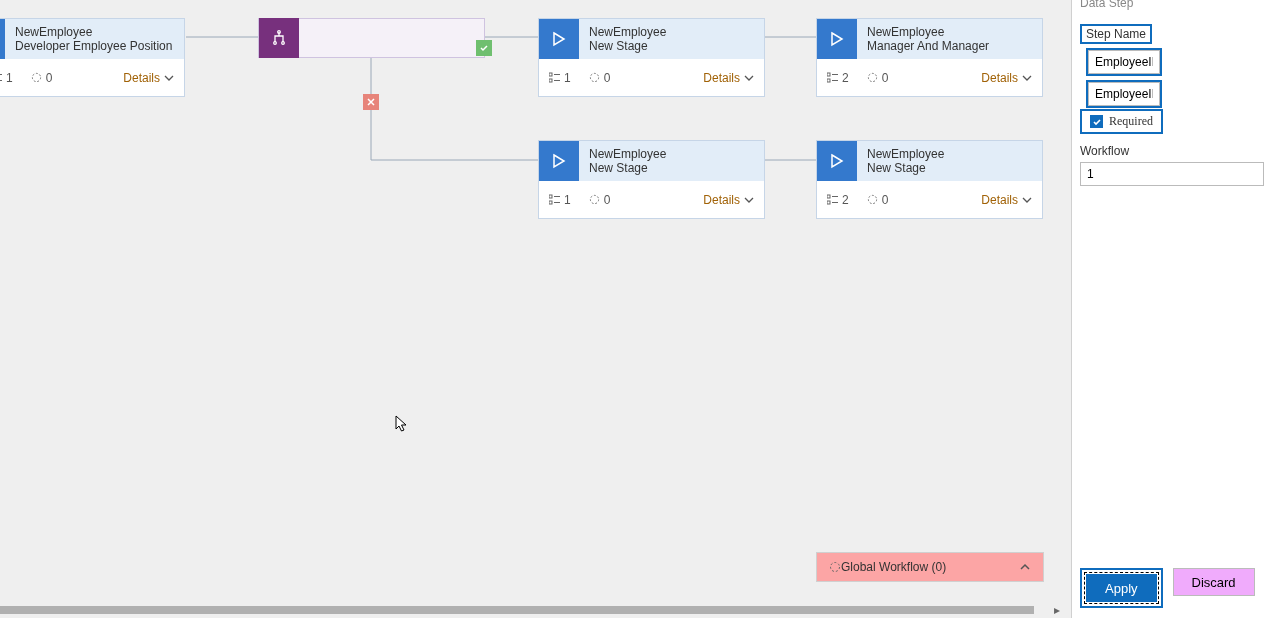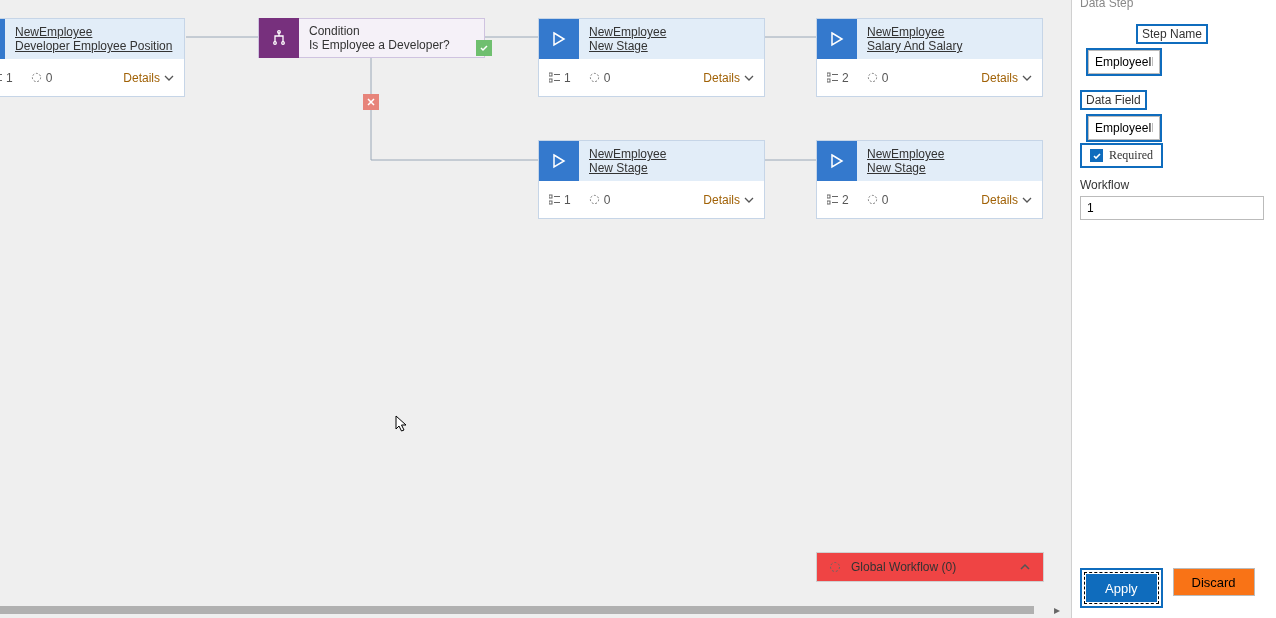--- a/index.html
+++ b/index.html
@@ -58,21 +58,20 @@
     background: #3479cd;
     display: flex;
     align-items: center;
     justify-content: center;
     flex-shrink: 0;
   }
   .stage-title {
     padding: 4px 10px;
     line-height: 14px;
     color: #333;
-    text-decoration: underline;
   }
   .stage-title .top { font-size: 12px; }
   .stage-title .bot { font-size: 12px; }
   .stage-foot {
     display: flex;
     align-items: center;
     justify-content: space-between;
     height: 37px;
     padding: 0 10px;
     background: #fff;
@@ -123,25 +122,24 @@
   }
 
   
   .stage.trunc { width: 205px; left:-20px;}
   .stage.trunc .stage-icon{ width:24px; }
 
   
   .gw {
     position:absolute;
     width:228px; height:30px;
-    background:#ef4444;
+    background:#fca5a5;
     border:1px solid #d0d0d0;
     display:flex;align-items:center;
     padding:0 12px;
-    gap:10px;
   }
   .gw .spacer{flex:1;}
   .hlbox {
     border: 2px solid #0f6cbd;
     display:inline-block;
     padding: 1px 4px;
   }
   .hlwrap { border:2px solid #0f6cbd; display:inline-block; }
   .field-input {
     width: 100%;
@@ -167,21 +165,21 @@
     position:absolute;
     bottom:10px; left:8px; right:12px;
     display:flex; gap:10px;
     justify-content:flex-start;
   }
   .btn{
     height:28px;
     padding:0 18px;
     font-size:13px;
     border:1px solid #bbb;
-    background:#f97316;
+    background:#f0abfc;
     cursor:pointer;
   }
   .btn.primary{
     background:#0f6cbd;
     color:#fff;
     border-color:#0f6cbd;
   }
   .btn-focus{
     border:2px solid #0f6cbd;
     padding:2px;
@@ -278,24 +276,20 @@
 
   <div class="cond" style="left:258px; top:18px">
     <div class="cond-icon">
       <svg width="16" height="16" viewBox="0 0 16 16" stroke="#fff" fill="none" stroke-width="1.3">
         <path d="M8 2 v4 M8 6 h-4 v6 M8 6 h4 v6"></path>
         <circle cx="8" cy="2" r="1.3"></circle>
           <circle cx="4" cy="13" r="1.3"></circle>
           <circle cx="12" cy="13" r="1.3"></circle>
       </svg>
     </div>
-    <div class="cond-title">
-      <div class="top">Condition</div>
-      <div class="bot">Is Employee a Developer?</div>
-    </div>
     <div class="okbadge">
       <svg width="10" height="10" viewBox="0 0 10 10">
           <path d="M2 5 L4 7 L8 3" fill="none" stroke="#fff" stroke-width="1.5"></path>
         </svg>
     </div>
   </div>
   <div class="xbadge" style="left:363px; top:94px">
     <svg width="10" height="10" viewBox="0 0 10 10">
         <path d="M2 2 L8 8 M8 2 L2 8" stroke="#fff" stroke-width="1.5"></path>
       </svg>
@@ -346,21 +340,21 @@
 
   <div class="stage" style="left:816px; top:18px">
     <div class="stage-head">
       <div class="stage-icon">
         <svg width="16" height="16" viewBox="0 0 16 16">
             <path d="M3 2 L13 8 L3 14 Z" fill="none" stroke="#fff" stroke-width="1.5"></path>
           </svg>
       </div>
       <div class="stage-title">
         <div class="top">NewEmployee</div>
-        <div class="bot">Salary And Salary</div>
+        <div class="bot">Manager And Manager</div>
       </div>
     </div>
     <div class="stage-foot">
       <div class="footL">
         <span class="metric">
             <span class="mini-icon">
               <svg width="11" height="11" viewBox="0 0 11 11">
                 <rect x="0" y="1" width="3" height="3" fill="none" stroke="#666"></rect>
                 <rect x="0" y="7" width="3" height="3" fill="none" stroke="#666"></rect>
                 <line x1="5" y1="2.5" x2="11" y2="2.5" stroke="#666"></line>
@@ -493,30 +487,27 @@
 
   <svg class="cursor-pointer" width="14" height="18" viewBox="0 0 14 18">
     <path d="M1 1 L1 14 L4 11 L6.5 16 L9 15 L6.5 10 L11 10 Z" fill="#fff" stroke="#000" stroke-width="1"></path>
   </svg>
 
 </div>
 
 <div class="right-panel">
   <div style="color:#888;font-size:12px;margin-top:-4px;">Data Step</div>
 
-  <div style="margin-top:14px;text-align:center;">
+  <div style="margin-top:14px;">
     <span class="hlbox"><span>Step Name</span></span>
   </div>
   <div style="margin-top:4px; margin-left:6px;">
     <span class="hlwrap"><input class="field-input narrow" value="EmployeeID" style=""></span>
   </div>
 
-  <div style="margin-top:14px;">
-    <span class="hlbox"><span>Data Field</span></span>
-  </div>
   <div style="margin-top:4px; margin-left:6px;">
     <span class="hlwrap"><input class="field-input narrow" value="EmployeeID" style=""></span>
   </div>
 
   <div style="margin-top:1px;font-family:Liberation Serif, serif;">
     <span class="hlbox">
       <span class="checkbox-row">
         <span class="chk">
             <svg width="10" height="10" viewBox="0 0 10 10">
               <path d="M2 5 L4 7 L8 3" fill="none" stroke="#fff" stroke-width="1.6"></path>

